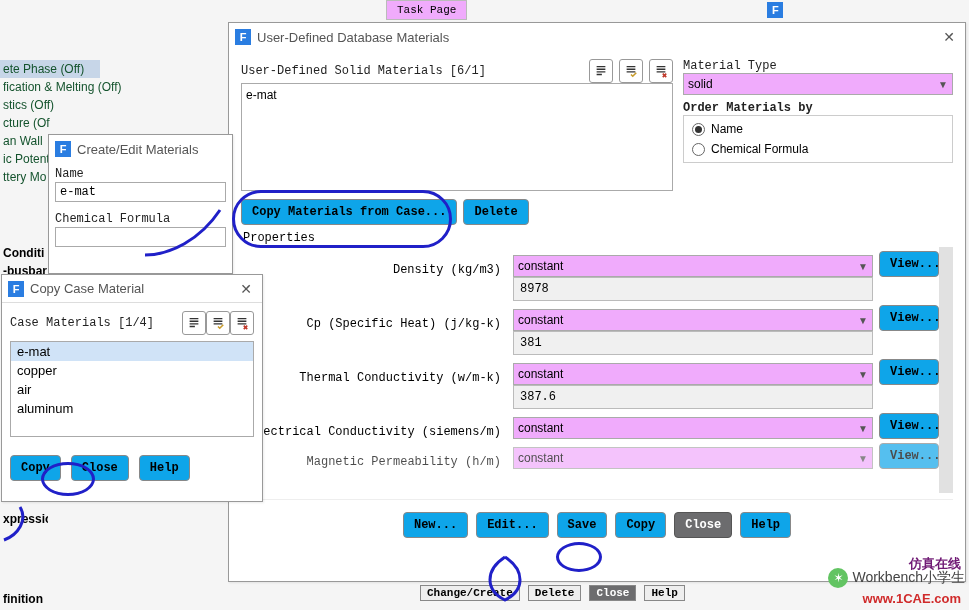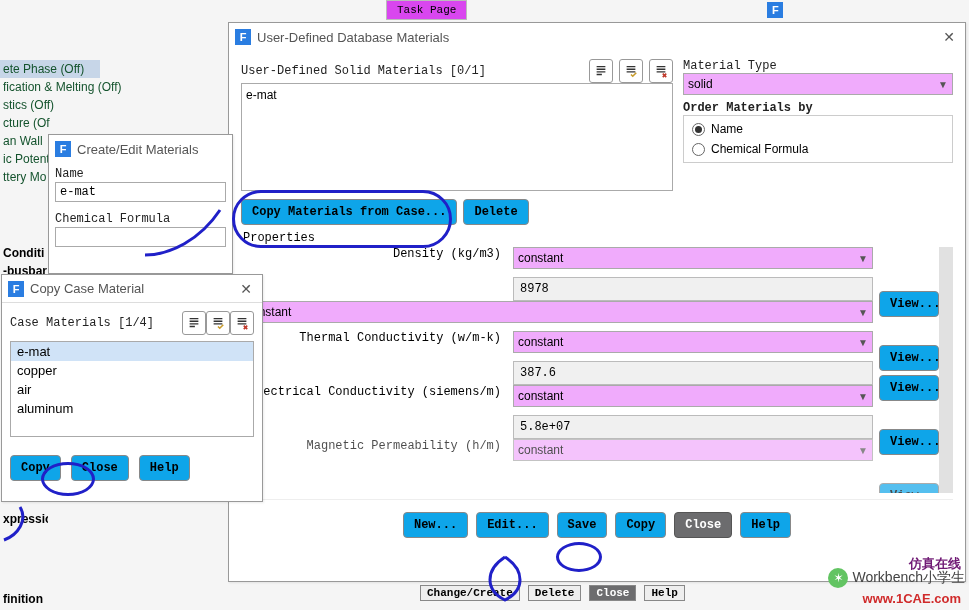--- a/index.html
+++ b/index.html
@@ -29,21 +29,21 @@
   
   #uddm { left: 228px; top: 22px; width: 738px; height: 560px; }
   #uddm .body { padding: 8px 12px 0 12px; }
   .uddm-top { display: flex; gap: 10px; align-items: flex-start; }
   .uddm-left { flex: 1; }
   .uddm-right { width: 270px; }
   .listbox { border: 1px solid #aaa; background: #fff; padding: 4px; font-size: 12px; height: 108px; }
   .row-btns { display: flex; gap: 6px; margin-top: 8px; }
   .sect-label { font-size: 12px; margin: 6px 0 2px 2px; }
   .props-area { height: 246px; overflow: hidden; border-right: 14px solid #e1e1e1; }
-  .prop-row { display: flex; align-items: flex-start; height: 30px; gap: 6px; }
+  .prop-row { display: flex; align-items: flex-end; height: 30px; gap: 6px; }
   .prop-lbl { width: 266px; text-align: right; font-size: 12px; font-family: "Consolas","Courier New",monospace; padding-right: 6px; }
   .prop-sel { flex: 1; }
   .prop-val { margin-left: 272px; margin-right: 66px; height: 24px; border: 1px solid #bbb; background: #f0f0f0; padding: 0 6px; font-size: 12px; display: flex; align-items: center; font-family: "Consolas","Courier New",monospace; }
   .view-btn { width: 60px; font-family: "Consolas","Courier New",monospace; font-weight: bold; margin-top: 44px; }
   .uddm-footer { display: flex; gap: 8px; justify-content: center; padding: 12px 0; border-top: 1px solid #eee; margin-top: 6px; }
 
   
   #cem { left: 48px; top: 134px; width: 185px; height: 140px; }
   #cem .body { padding: 4px 6px; }
 
@@ -55,21 +55,21 @@
   #ccm .li { padding: 2px 6px; }
   #ccm .li.sel { background: #d0e3f7; }
   #ccm .footer { display: flex; gap: 10px; padding: 10px 8px; }
 
   
   .parent-footer { position: absolute; left: 420px; top: 585px; display: flex; gap: 8px; }
   .pf-btn { border: 1px solid #888; padding: 1px 6px; font-size: 11px; font-family: "Consolas","Courier New",monospace; background: #eee; font-weight: bold; }
   .pf-dark { background: #6c6c6e; color: #fff; }
 
   .tab-strip { position: absolute; left: 386px; top: 0; display: flex; gap: 10px; align-items: center; }
-  .tab { background: #d946ef; border: 1px solid #bbb; height: 20px; padding: 0 10px; font-size: 11px; font-family: "Consolas","Courier New",monospace; display:flex; align-items:center; }
+  .tab { background: #f0abfc; border: 1px solid #bbb; height: 20px; padding: 0 10px; font-size: 11px; font-family: "Consolas","Courier New",monospace; display:flex; align-items:center; }
 
   
   .anno { position: absolute; pointer-events: none; }
   .circle { border: 3px solid #2020c8; border-radius: 50%; }
   .oval { border: 3px solid #2020c8; border-radius: 40px; }
 
   
   .wm { position: absolute; right: 4px; bottom: 22px; font-size: 14px; color: #444; display: flex; align-items: center; gap: 4px; }
   .wm-link { position: absolute; right: 8px; bottom: 4px; font-size: 13px; color: #d02b2b; font-weight: bold; }
   .wm-brand { position: absolute; right: 8px; top: 555px; font-size: 13px; color: #701a75; font-weight: bold; }
@@ -103,21 +103,21 @@
 <div id="uddm" class="dialog">
   <div class="titlebar light">
     <span class="f-icon">F</span>
     <span>User-Defined Database Materials</span>
     <span class="close-x">✕</span>
   </div>
   <div class="body">
     <div class="uddm-top">
       <div class="uddm-left">
         <div style="display:flex;align-items:center;gap:6px">
-          <span class="label mono" style="flex:1">User-Defined Solid Materials [0/1]</span>
+          <span class="label mono" style="flex:1">User-Defined Solid Materials [6/1]</span>
           <span class="icon-btn">
               <svg class="mini" viewBox="0 0 16 16">
                 <path d="M3 3h10M3 6h10M3 9h10M3 12h6" stroke="#333" stroke-width="1.5" fill="none"></path>
               </svg>
             </span>
           <span class="icon-btn">
               <svg class="mini" viewBox="0 0 16 16">
                 <path d="M3 3h10M3 6h10M3 9h10" stroke="#333" stroke-width="1.5" fill="none"></path>
                 <path d="M8 12l2 2 4-4" stroke="#c89b2a" stroke-width="1.8" fill="none"></path>
               </svg>
@@ -167,46 +167,47 @@
         <div class="prop-lbl">Density (kg/m3)</div>
         <div class="select mono prop-sel">
           <span>constant</span>
             <span class="arrow">▼</span>
         </div>
         <button class="btn view-btn">View...</button>
       </div>
       <div class="prop-val">8978</div>
 
       <div class="prop-row">
-        <div class="select mono prop-sel">
-          <span>constant</span>
-            <span class="arrow">▼</span>
-        </div>
-        <button class="btn view-btn">View...</button>
-      </div>
+        <div class="prop-lbl">Cp (Specific Heat) (j/kg-k)</div>
+        <div class="select mono prop-sel">
+          <span>constant</span>
+            <span class="arrow">▼</span>
+        </div>
+        <button class="btn view-btn">View...</button>
+      </div>
+      <div class="prop-val">381</div>
 
       <div class="prop-row">
         <div class="prop-lbl">Thermal Conductivity (w/m-k)</div>
         <div class="select mono prop-sel">
           <span>constant</span>
             <span class="arrow">▼</span>
         </div>
         <button class="btn view-btn">View...</button>
       </div>
       <div class="prop-val">387.6</div>
 
       <div class="prop-row">
         <div class="prop-lbl">Electrical Conductivity (siemens/m)</div>
         <div class="select mono prop-sel">
           <span>constant</span>
             <span class="arrow">▼</span>
         </div>
         <button class="btn view-btn">View...</button>
       </div>
-      <div class="prop-val">5.8e+07</div>
 
       <div class="prop-row" style="opacity:.7">
         <div class="prop-lbl">Magnetic Permeability (h/m)</div>
         <div class="select mono prop-sel">
           <span>constant</span>
             <span class="arrow">▼</span>
         </div>
         <button class="btn view-btn">View...</button>
       </div>
     </div>

